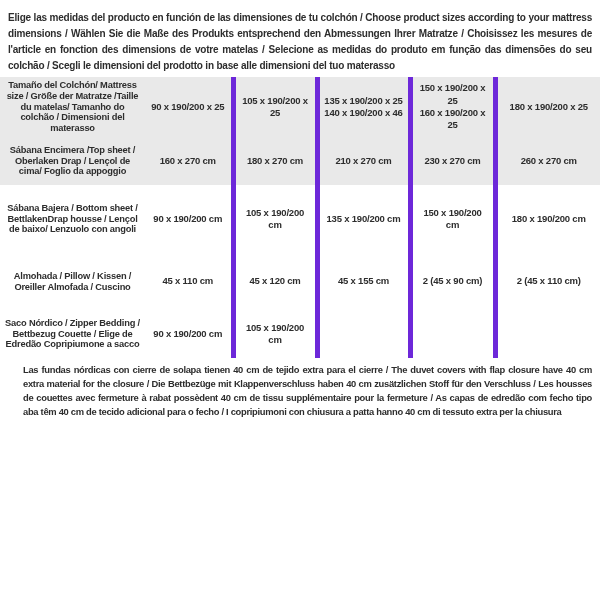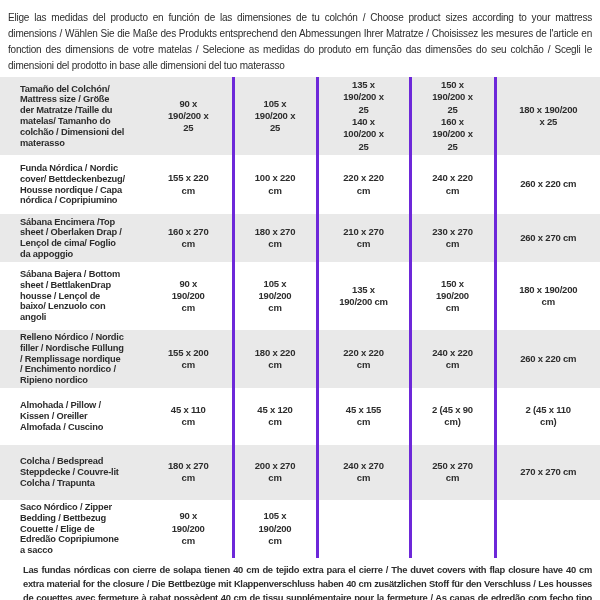--- a/index.html
+++ b/index.html
@@ -12,54 +12,55 @@
     font-family: "Liberation Sans", sans-serif;
   }
   .page {
     width: 600px;
     height: 600px;
     position: relative;
   }
   .intro {
     margin: 10px 8px 3px 8px;
     font-size: 10px;
-    font-weight: normal;
+    font-weight: bold;
     color: #2d2d2d;
     line-height: 1.6;
     letter-spacing: -0.2px;
     text-align: justify;
   }
   table.size-table {
     width: 600px;
     border-collapse: collapse;
     table-layout: fixed;
   }
   table.size-table td {
-    padding: 2px 20px;
+    padding: 2px 4px;
     vertical-align: middle;
     color: #2d2d2d;
     font-weight: bold;
+    text-align: center;
   }
   td.label-cell {
     text-align: left;
     padding-left: 18px;
     padding-right: 10px;
     font-size: 9.3px;
     line-height: 1.16;
     letter-spacing: -0.2px;
   }
   td.value-cell {
     text-align: center;
     font-size: 9.5px;
     line-height: 1.3;
     letter-spacing: -0.2px;
     white-space: pre-line;
   }
   td.value-cell + td.value-cell {
-    border-left: 3px solid #6d28d9;
+    border-left: 5px solid #6d28d9;
   }
   tr.stripe-gray { background: #e9e9e9; }
   tr.stripe-white { background: #ffffff; }
   .footer {
     margin: 5px 8px 0 23px;
     font-size: 9.4px;
     font-weight: bold;
     color: #2d2d2d;
     line-height: 1.5;
     letter-spacing: -0.3px;
@@ -81,79 +82,55 @@
       <col style="width:93px">
       <col style="width:85px">
       <col style="width:105px">
     </colgroup>
     <tbody>
       <tr class="stripe-gray" style="height:60px">
         <td class="label-cell">Tamaño del Colchón/ Mattress size / Größe der Matratze /Taille du matelas/ Tamanho do colchão / Dimensioni del materasso</td>
         <td class="value-cell">90 x 190/200 x 25</td>
         <td class="value-cell">105 x 190/200 x 25</td>
         <td class="value-cell">135 x 190/200 x 25
-140 x 100/200 x 25</td>
+140 x 190/200 x 46</td>
         <td class="value-cell">150 x 190/200 x 25
 160 x 190/200 x 25</td>
         <td class="value-cell">180 x 190/200 x 25</td>
       </tr>
 
-      <tr class="stripe-white" style="height:59px">
-        <td class="label-cell">Funda Nórdica /  Nordic cover/ Bettdeckenbezug/ Housse nordique  / Capa nórdica / Copripiumino</td>
-        <td class="value-cell">155 x 220 cm</td>
-        <td class="value-cell">100 x 220 cm</td>
-        <td class="value-cell">220 x 220 cm</td>
-        <td class="value-cell">240 x 220 cm</td>
-        <td class="value-cell">260 x 220 cm</td>
-      </tr>
 
       <tr class="stripe-gray" style="height:48px">
         <td class="label-cell">Sábana Encimera /Top sheet / Oberlaken Drap / Lençol de cima/ Foglio da appoggio</td>
         <td class="value-cell">160 x 270 cm</td>
         <td class="value-cell">180 x 270 cm</td>
         <td class="value-cell">210 x 270 cm</td>
         <td class="value-cell">230 x 270 cm</td>
         <td class="value-cell">260 x 270 cm</td>
       </tr>
 
       <tr class="stripe-white" style="height:68px">
         <td class="label-cell">Sábana Bajera / Bottom sheet / BettlakenDrap housse / Lençol de baixo/ Lenzuolo con angoli</td>
         <td class="value-cell">90 x 190/200 cm</td>
         <td class="value-cell">105 x 190/200 cm</td>
         <td class="value-cell">135 x 190/200 cm</td>
         <td class="value-cell">150 x 190/200 cm</td>
         <td class="value-cell">180 x 190/200 cm</td>
       </tr>
 
-      <tr class="stripe-gray" style="height:57px">
-        <td class="label-cell">Relleno Nórdico / Nordic filler / Nordische Füllung / Remplissage nordique / Enchimento nordico / Ripieno nordico</td>
-        <td class="value-cell">155 x 200 cm</td>
-        <td class="value-cell">180 x 220 cm</td>
-        <td class="value-cell">220 x 220 cm</td>
-        <td class="value-cell">240 x 220 cm</td>
-        <td class="value-cell">260 x 220 cm</td>
-      </tr>
 
       <tr class="stripe-white" style="height:57px">
         <td class="label-cell">Almohada  / Pillow / Kissen / Oreiller Almofada / Cuscino</td>
         <td class="value-cell">45 x 110 cm</td>
         <td class="value-cell">45 x 120 cm</td>
         <td class="value-cell">45 x 155 cm</td>
         <td class="value-cell">2 (45 x 90 cm)</td>
         <td class="value-cell">2 (45 x 110 cm)</td>
       </tr>
 
-      <tr class="stripe-gray" style="height:55px">
-        <td class="label-cell">Colcha / Bedspread Steppdecke / Couvre-lit Colcha / Trapunta</td>
-        <td class="value-cell">180 x 270 cm</td>
-        <td class="value-cell">200 x 270 cm</td>
-        <td class="value-cell">240 x 270 cm</td>
-        <td class="value-cell">250 x 270 cm</td>
-        <td class="value-cell">270 x 270 cm</td>
-      </tr>
 
       <tr class="stripe-white" style="height:48px">
         <td class="label-cell">Saco Nórdico / Zipper Bedding / Bettbezug Couette  / Elige de Edredão Copripiumone a sacco</td>
         <td class="value-cell">90 x 190/200 cm</td>
         <td class="value-cell">105 x 190/200 cm</td>
         <td class="value-cell"></td>
         <td class="value-cell"></td>
         <td class="value-cell"></td>
       </tr>
     </tbody>

